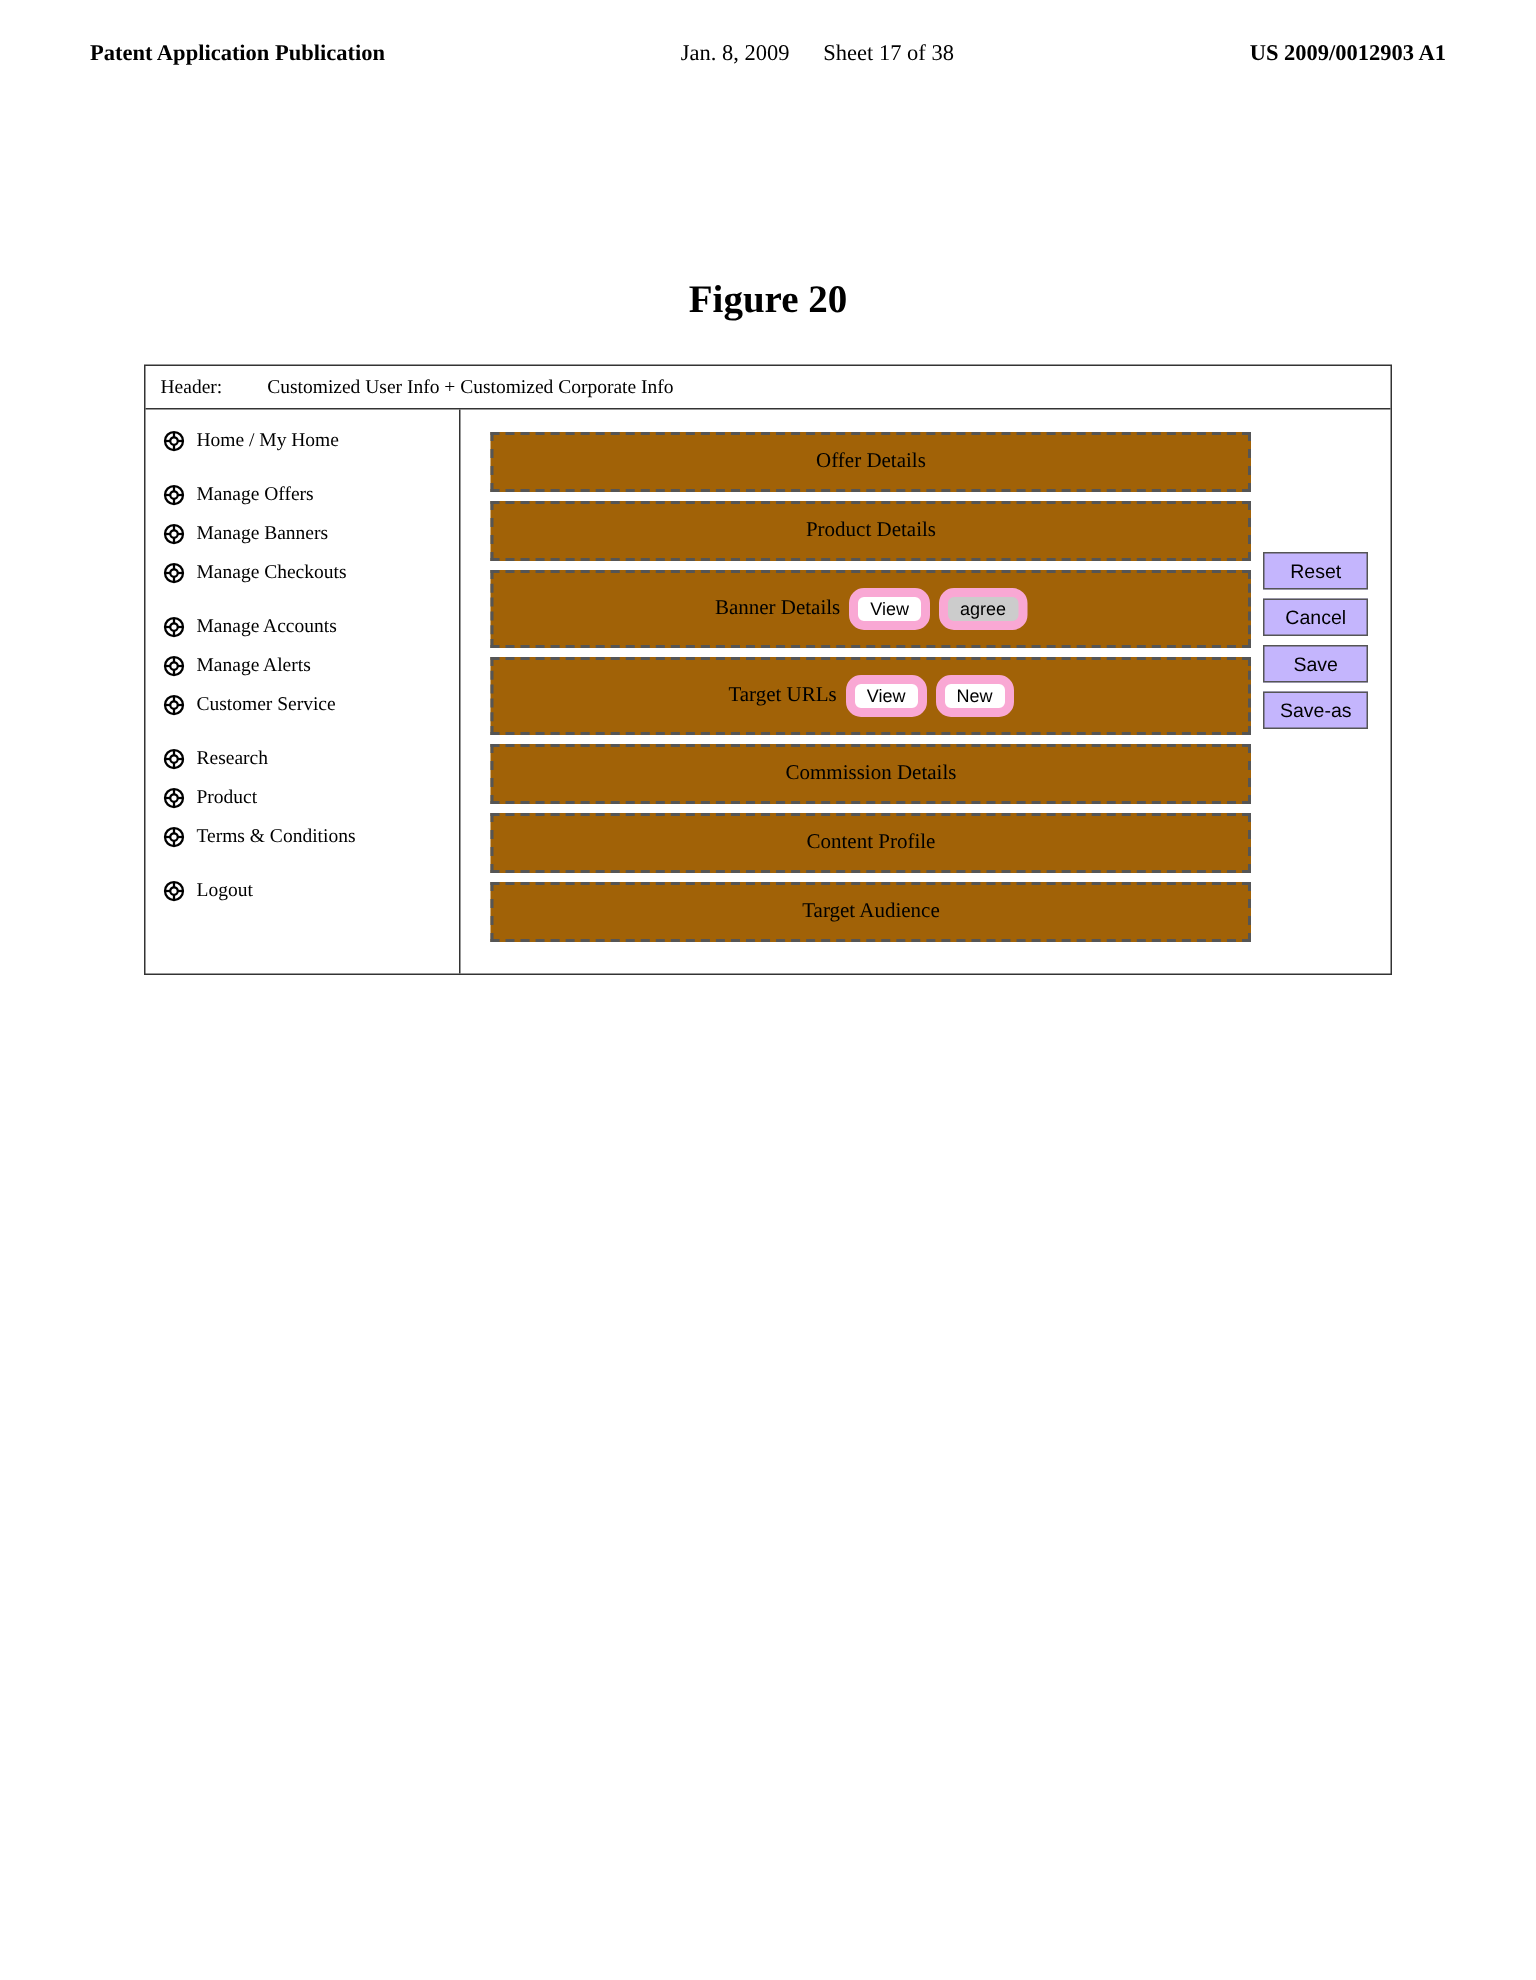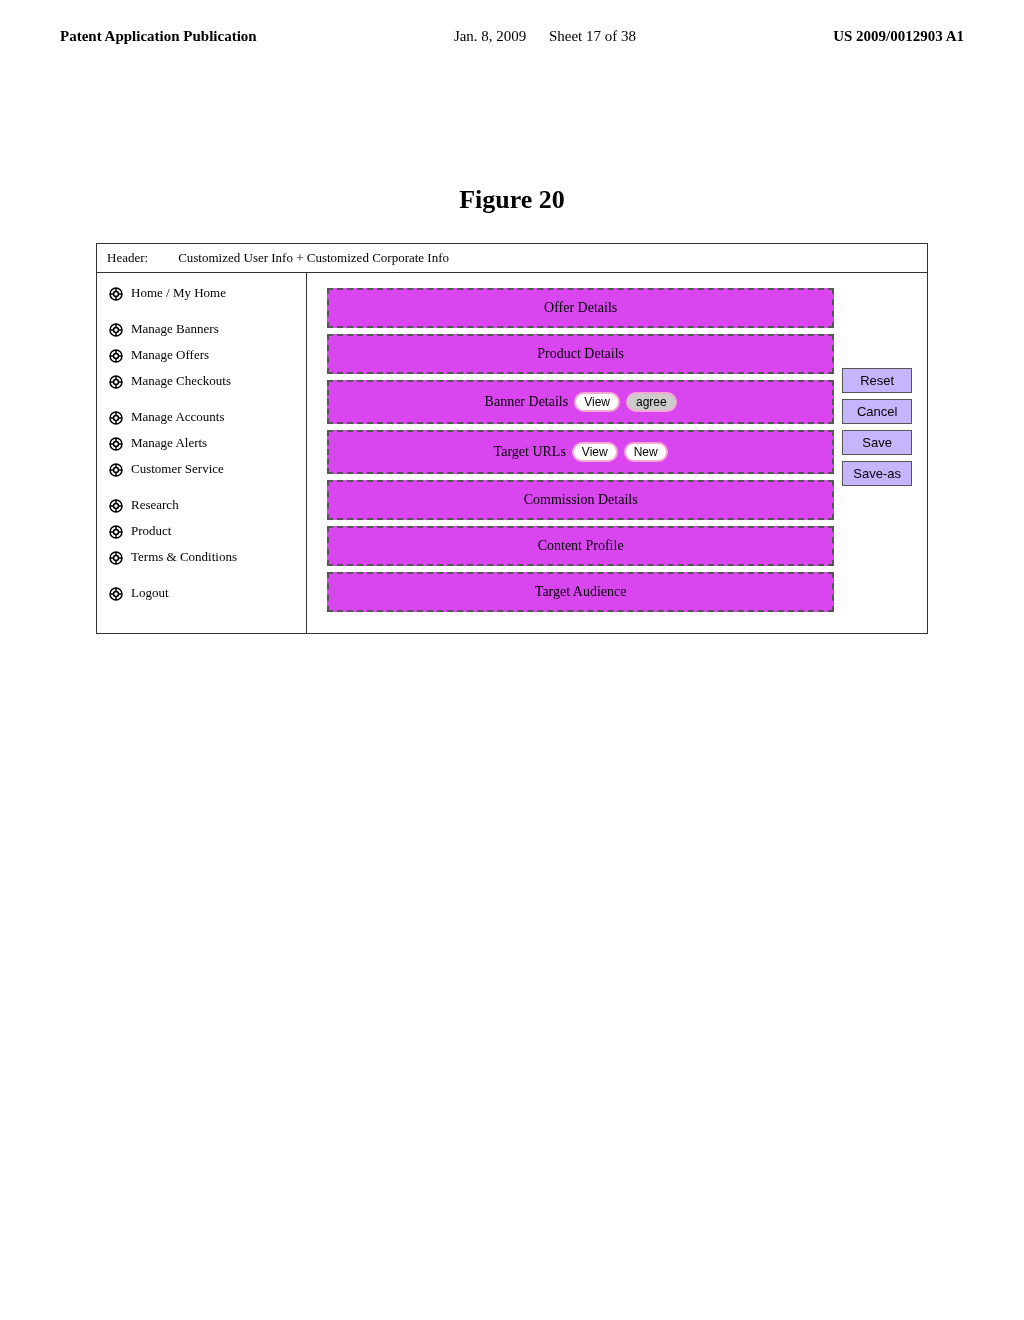--- a/index.html
+++ b/index.html
@@ -109,32 +109,32 @@
     }
 
     
     .section-block {
       border: 2px dashed #555;
       padding: 10px 15px;
       margin-bottom: 6px;
       text-align: center;
       font-size: 14px;
       position: relative;
-      background: #d946ef;
+      background: #a16207;
     }
     
     .section-inline {
       display: flex;
       align-items: center;
       justify-content: center;
       gap: 6px;
       font-size: 14px;
     }
     .inline-btn {
-      border: 2px solid #f9a8d4;
+      border: 6px solid #f9a8d4;
       border-radius: 10px;
       padding: 1px 8px;
       font-size: 12px;
       cursor: pointer;
       background: #fff;
     }
     .inline-btn.filled {
       background: #ccc;
     }
 
@@ -203,35 +203,35 @@
           <span class="sidebar-icon">
             <svg viewBox="0 0 16 16" fill="none" stroke="#000" stroke-width="1.5">
               <circle cx="8" cy="8" r="6"></circle>
               <circle cx="8" cy="8" r="2.5"></circle>
               <line x1="8" y1="2" x2="8" y2="5.5"></line>
               <line x1="8" y1="10.5" x2="8" y2="14"></line>
               <line x1="2" y1="8" x2="5.5" y2="8"></line>
               <line x1="10.5" y1="8" x2="14" y2="8"></line>
             </svg>
           </span>
+          <span>Manage Offers</span>
+        </div>
+
+        <div class="sidebar-item">
+          <span class="sidebar-icon">
+            <svg viewBox="0 0 16 16" fill="none" stroke="#000" stroke-width="1.5">
+              <circle cx="8" cy="8" r="6"></circle>
+              <circle cx="8" cy="8" r="2.5"></circle>
+              <line x1="8" y1="2" x2="8" y2="5.5"></line>
+              <line x1="8" y1="10.5" x2="8" y2="14"></line>
+              <line x1="2" y1="8" x2="5.5" y2="8"></line>
+              <line x1="10.5" y1="8" x2="14" y2="8"></line>
+            </svg>
+          </span>
           <span>Manage Banners</span>
-        </div>
-
-        <div class="sidebar-item">
-          <span class="sidebar-icon">
-            <svg viewBox="0 0 16 16" fill="none" stroke="#000" stroke-width="1.5">
-              <circle cx="8" cy="8" r="6"></circle>
-              <circle cx="8" cy="8" r="2.5"></circle>
-              <line x1="8" y1="2" x2="8" y2="5.5"></line>
-              <line x1="8" y1="10.5" x2="8" y2="14"></line>
-              <line x1="2" y1="8" x2="5.5" y2="8"></line>
-              <line x1="10.5" y1="8" x2="14" y2="8"></line>
-            </svg>
-          </span>
-          <span>Manage Offers</span>
         </div>
 
         <div class="sidebar-item">
           <span class="sidebar-icon">
             <svg viewBox="0 0 16 16" fill="none" stroke="#000" stroke-width="1.5">
               <circle cx="8" cy="8" r="6"></circle>
               <circle cx="8" cy="8" r="2.5"></circle>
               <line x1="8" y1="2" x2="8" y2="5.5"></line>
               <line x1="8" y1="10.5" x2="8" y2="14"></line>
               <line x1="2" y1="8" x2="5.5" y2="8"></line>

